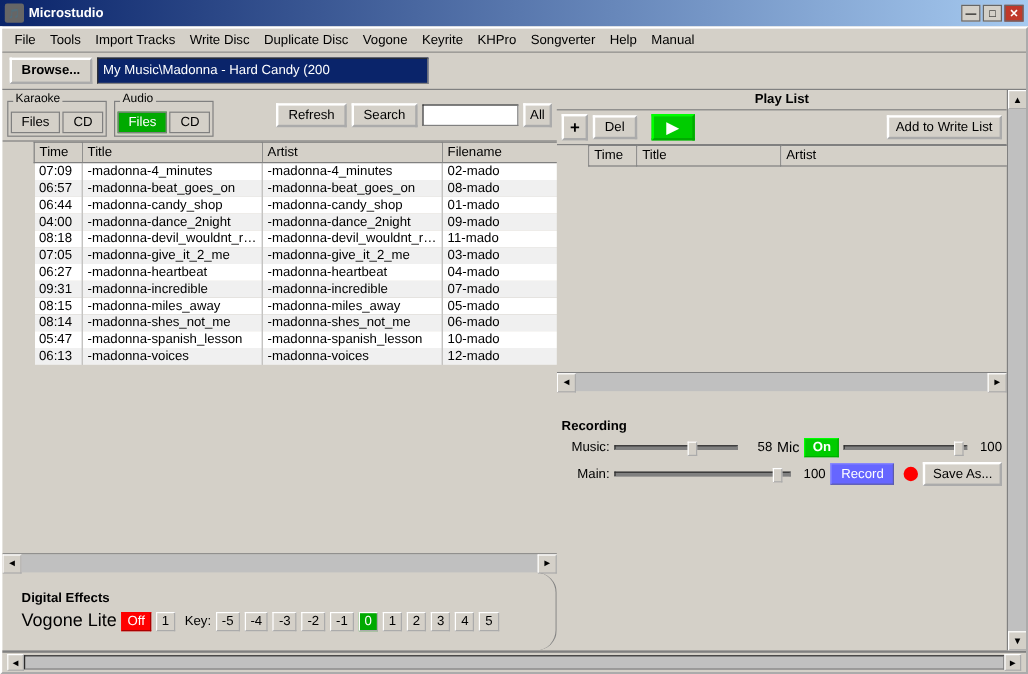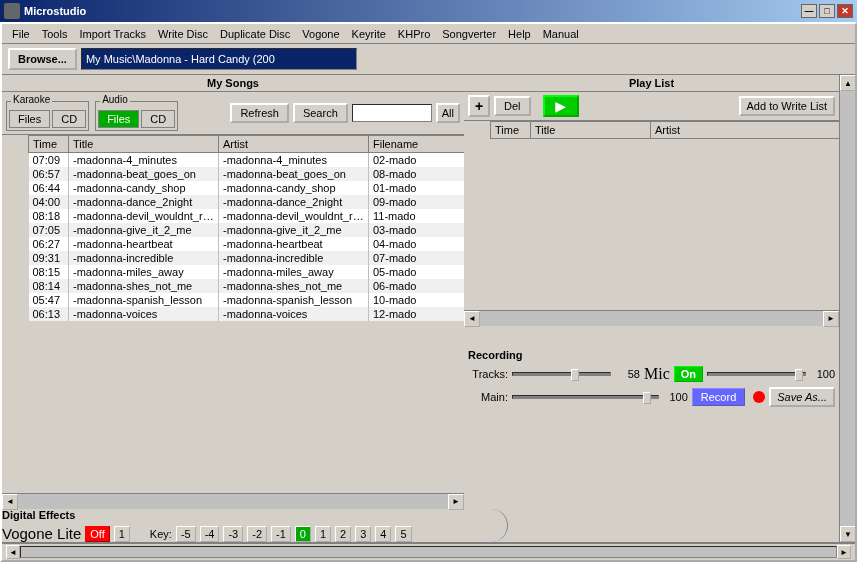--- a/index.html
+++ b/index.html
@@ -240,23 +240,23 @@
     .vscroll-arrow {
       width: 16px; height: 16px;
       border: 1px outset #ffffff;
       background: #d4d0c8;
       display: flex; align-items: center; justify-content: center;
       cursor: pointer; font-size: 8px;
     }
     .vscroll-track { flex: 1; background: #c0c0c0; }
 
     .digital-effects {
-      width: 506px;
+      width: 462px;
       border-right: 1px solid #808080;
-      padding: 0;
+      padding: 16px;
       border-radius: 17px;
     }
     .panel-title {
       font-weight: bold;
       margin-bottom: 4px;
     }
     .effects-row {
       display: flex;
       align-items: center;
       gap: 4px;
@@ -277,21 +277,21 @@
       border: 1px outset #ffffff;
       padding: 1px 4px;
       cursor: pointer;
       min-width: 16px;
       text-align: center;
     }
     .num-btn.active-green-num {
       background: #00aa00;
       color: white;
     }
-    .key-label { margin-left: 16px; }
+    .key-label { margin-left: 4px; }
 
     .recording-panel {
       flex: 1;
       padding: 4px;
       margin-top: 19px;
     }
     .recording-row {
       display: flex;
       align-items: center;
       gap: 4px;
@@ -306,21 +306,21 @@
       position: relative;
     }
     .slider-thumb {
       position: absolute;
       width: 8px; height: 12px;
       background: #d4d0c8;
       border: 1px outset #ffffff;
       top: -4px;
     }
     .rec-value { width: 25px; text-align: right; }
-    .mic-label { font-size: 16px; font-family: Liberation Serif, serif; }
+    .mic-label { font-size: 12px; }
     .on-btn {
       background: #00cc00;
       color: white;
       border: 1px outset #00ff00;
       padding: 1px 6px;
       cursor: pointer;
       font-weight: bold;
     }
     .record-btn {
       background: #6666ff;
@@ -333,21 +333,20 @@
       width: 12px; height: 12px;
       background: red;
       border-radius: 50%;
       margin-left: 4px;
     }
     .save-as-btn {
       padding: 2px 6px;
       border: 2px outset #ffffff;
       background: #d4d0c8;
       cursor: pointer;
-      font-style: italic;
     }
     .main-row {
       display: flex;
       align-items: center;
       gap: 4px;
       margin-top: 4px;
     }
 
     
     .statusbar {
@@ -436,21 +435,20 @@
   </div>
 
   <div class="toolbar">
     <button class="browse-btn">Browse...</button>
     <input class="path-input" type="text" value="My Music\Madonna - Hard Candy (200" style="">
   </div>
 
   <div class="content-area">
 
     <div class="left-content">
-      <div class="my-songs-header">My Songs</div>
 
       <div class="tabs-row">
         <div class="tab-group" style="margin-top:6px; padding-top: 8px;">
           <span class="tab-group-label">Karaoke</span>
           <button class="tab-btn">Files</button>
           <button class="tab-btn">CD</button>
         </div>
         <div class="tab-group" style="margin-top:5px; padding-top: 8px;">
           <span class="tab-group-label">Audio</span>
           <button class="tab-btn active-green">Files</button>
@@ -609,21 +607,21 @@
         <div class="hscroll-bar">
           <div class="scroll-arrow">◄</div>
           <div class="scroll-track"></div>
           <div class="scroll-arrow">►</div>
         </div>
 
         <div class="recording-panel">
           <div class="panel-title">Recording</div>
 
           <div class="recording-row">
-            <span class="rec-label">Tracks:</span>
+            <span class="rec-label">Music:</span>
             <div class="slider-track" style="position:relative; width:80px;">
               <div class="slider-thumb" style="left:60%;"></div>
             </div>
             <span class="rec-value">58</span>
             <span class="mic-label">Mic</span>
             <button class="on-btn">On</button>
             <div class="slider-track" style="width:80px; position:relative;">
               <div class="slider-thumb" style="left:90%;"></div>
             </div>
             <span class="rec-value">100</span>

